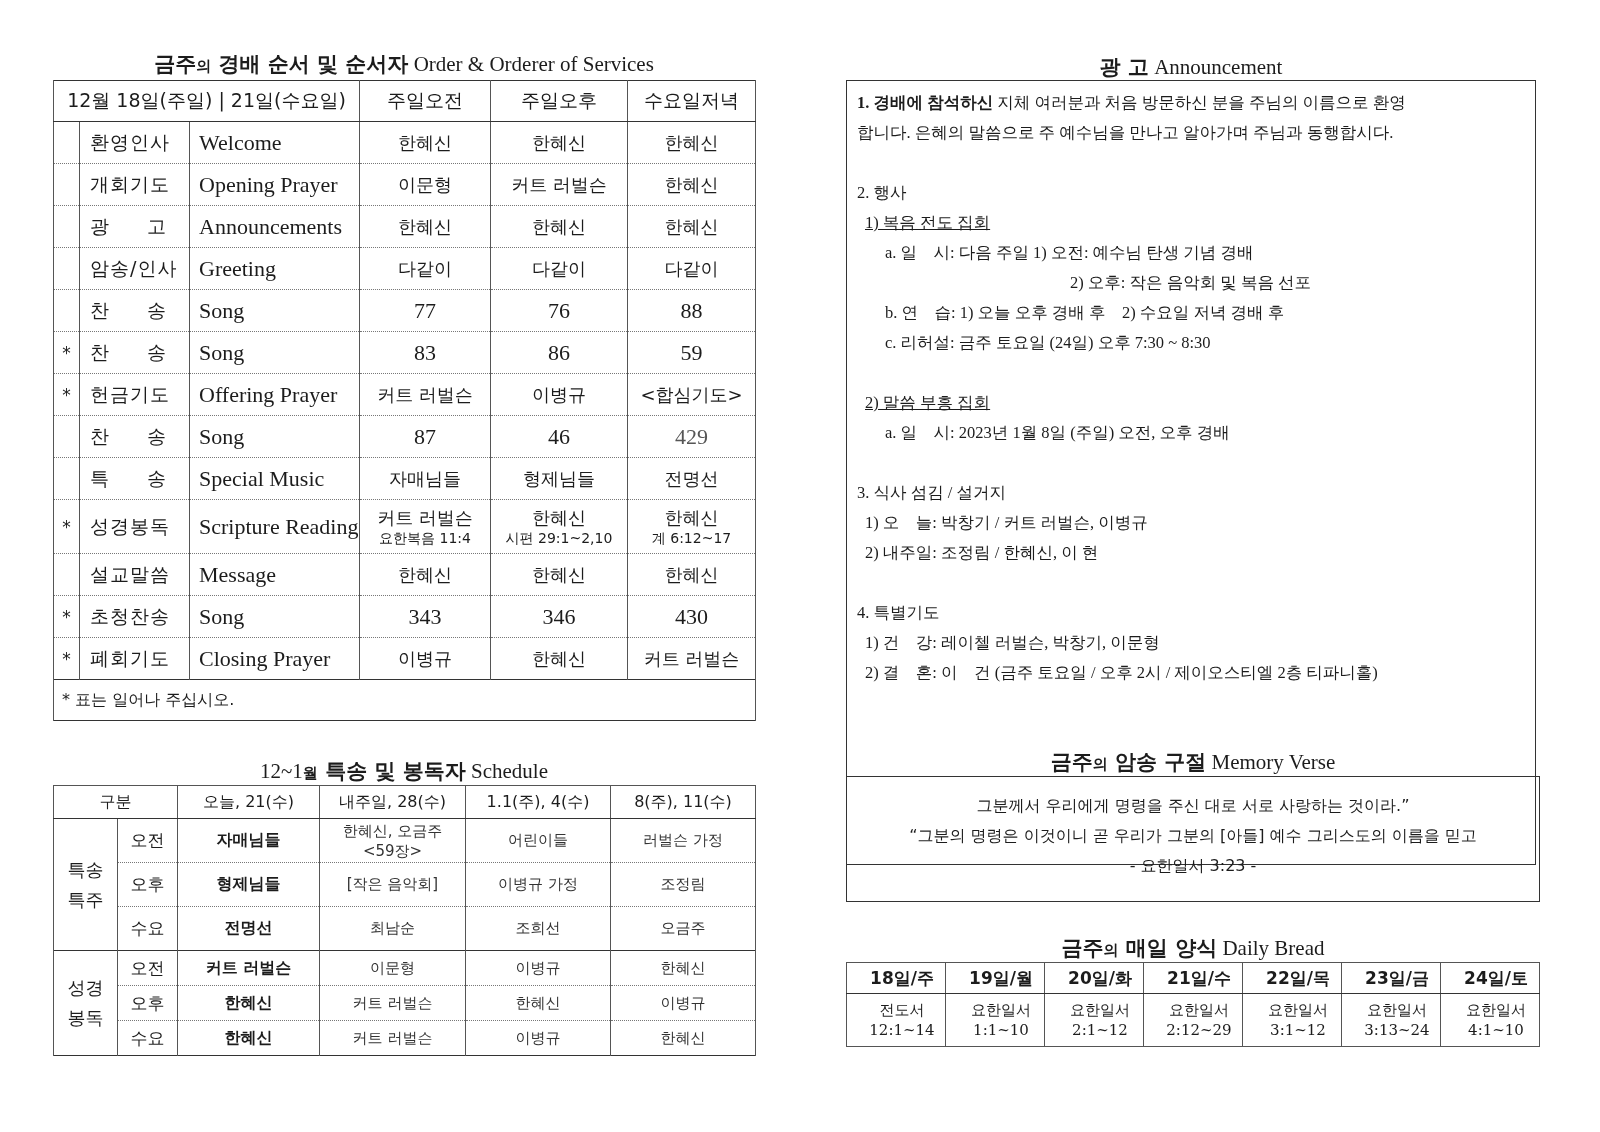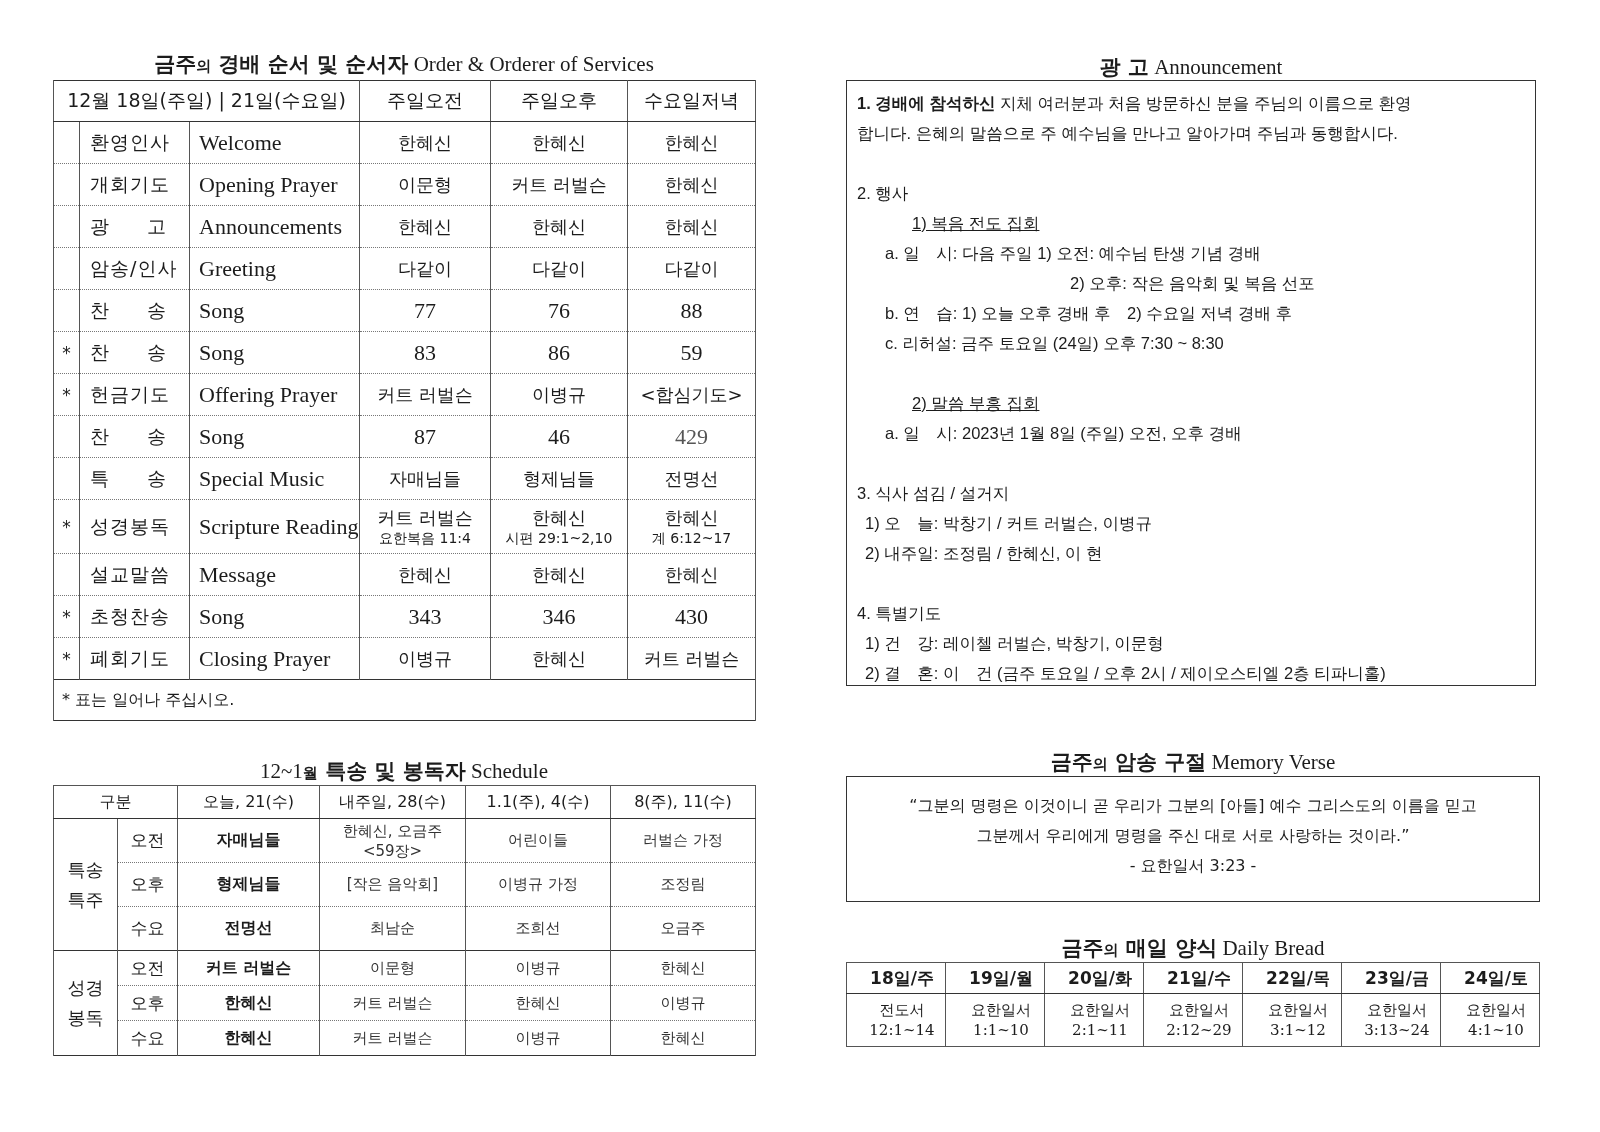--- a/index.html
+++ b/index.html
@@ -40,27 +40,27 @@
   #sched tr.r td { height:43px; border-top:1px dotted #777; border-bottom:1px dotted #777; }
   #sched tr.r2 td { height:34px; border-top:1px dotted #777; border-bottom:1px dotted #777; }
   #sched tr.groupstart td { border-top:1.5px solid #333; }
   #sched td.group { font-size:18px; line-height:30px; white-space:normal; }
   #sched td.sub { font-size:17px; }
   #sched td.lite { color:#333; font-size:15px; }
   #sched td.bold { font-weight:bold; font-size:16px; }
   #sched .two { display:block; line-height:20px; font-size:15px; }
 
   
-  #ann { left:846px; top:80px; width:690px; height:606px; border:1.5px solid #333; box-sizing:border-box;
-         padding:7px 10px; font-family:Liberation Sans, sans-serif; font-size:16.5px; color:#1c1c1c; }
+  #ann { left:846px; top:80px; width:690px; height:785px; border:1.5px solid #333; box-sizing:border-box;
+         padding:7px 10px; font-family:Liberation Serif, serif; font-size:16.5px; color:#1c1c1c; }
   #ann .line { height:30px; line-height:30px; white-space:nowrap; }
   #ann .gap { height:30px; }
   #ann .b { font-weight:bold; }
   #ann .sub { padding-left:8px; }
-  #ann .u { text-decoration:underline;margin-left:47px; }
+  #ann .u { text-decoration:underline; }
   #ann .in1 { padding-left:28px; }
   #ann .in2 { padding-left:213px; }
 
   
   #verse { left:846px; top:776px; width:694px; height:126px; border:1.5px solid #333; box-sizing:border-box;
            text-align:center; font-family:"DejaVu Sans", sans-serif; font-size:16px; padding-top:14px; }
   #verse .vl { height:30px; line-height:30px; white-space:nowrap; }
 
   
   #bread { left:846px; top:962px; width:694px; border:1.5px solid #333; }
@@ -316,22 +316,22 @@
   <div class="line">4. 특별기도</div>
   <div class="line sub">1) 건　강: 레이첼 러벌슨, 박창기, 이문형</div>
   <div class="line sub">2) 결　혼: 이　건 (금주 토요일 / 오후 2시 / 제이오스티엘 2층 티파니홀)</div>
 </div>
 
 <div class="abs title" style="left:846px; top:748px; width:694px;">
   <span class="ko">금주</span><span class="small">의</span><span class="ko"> 암송 구절</span><span class="en"> Memory Verse</span>
 </div>
 
 <div id="verse" class="abs">
+  <div class="vl">그분께서 우리에게 명령을 주신 대로 서로 사랑하는 것이라.”</div>
   <div class="vl">“그분의 명령은 이것이니 곧 우리가 그분의 [아들] 예수 그리스도의 이름을 믿고</div>
-  <div class="vl">그분께서 우리에게 명령을 주신 대로 서로 사랑하는 것이라.”</div>
   <div class="vl">- 요한일서 3:23 -</div>
 </div>
 
 <div class="abs title" style="left:846px; top:934px; width:694px;">
   <span class="ko">금주</span><span class="small">의</span><span class="ko"> 매일 양식</span><span class="en"> Daily Bread</span>
 </div>
 
 <table id="bread" class="abs">
   <tbody>
       <tr class="head">
@@ -347,21 +347,21 @@
     <td>
           <span class="book">전도서</span>
           <span class="ch">12:1~14</span>
         </td>
     <td>
           <span class="book">요한일서</span>
           <span class="ch">1:1~10</span>
         </td>
     <td>
           <span class="book">요한일서</span>
-          <span class="ch">2:1~11</span>
+          <span class="ch">2:1~12</span>
         </td>
     <td>
           <span class="book">요한일서</span>
           <span class="ch">2:12~29</span>
         </td>
     <td>
           <span class="book">요한일서</span>
           <span class="ch">3:1~12</span>
         </td>
     <td>

